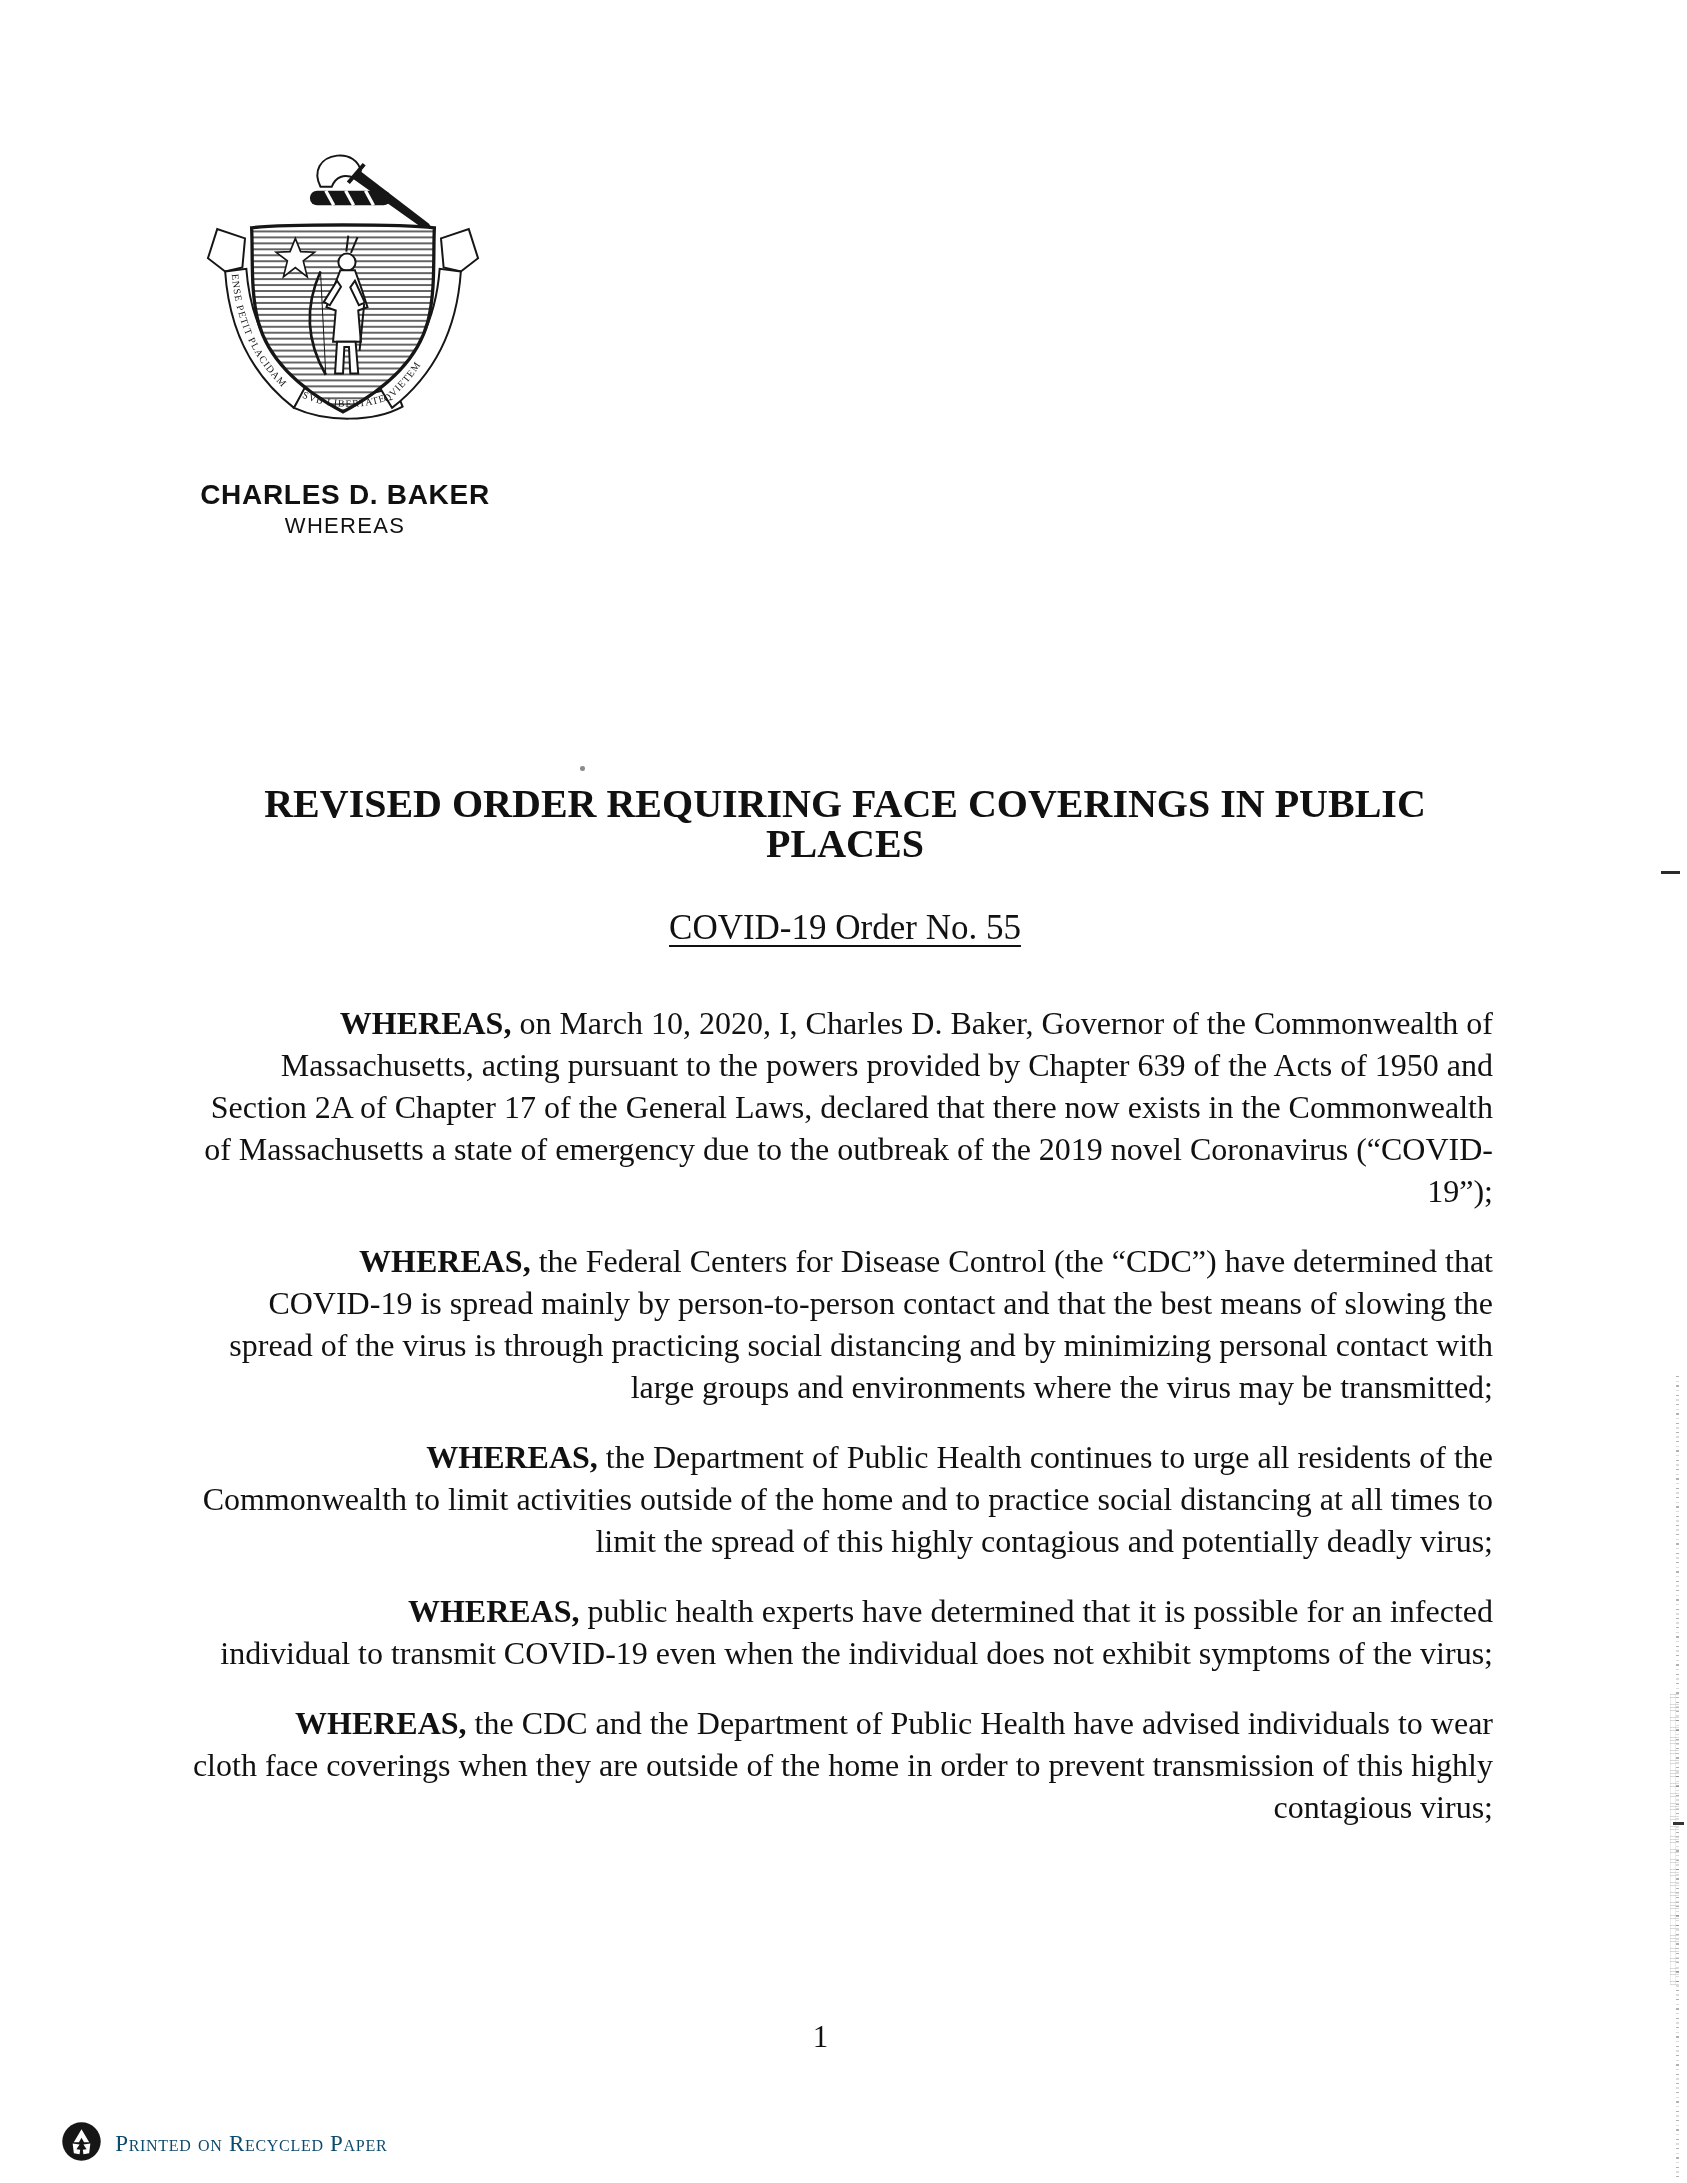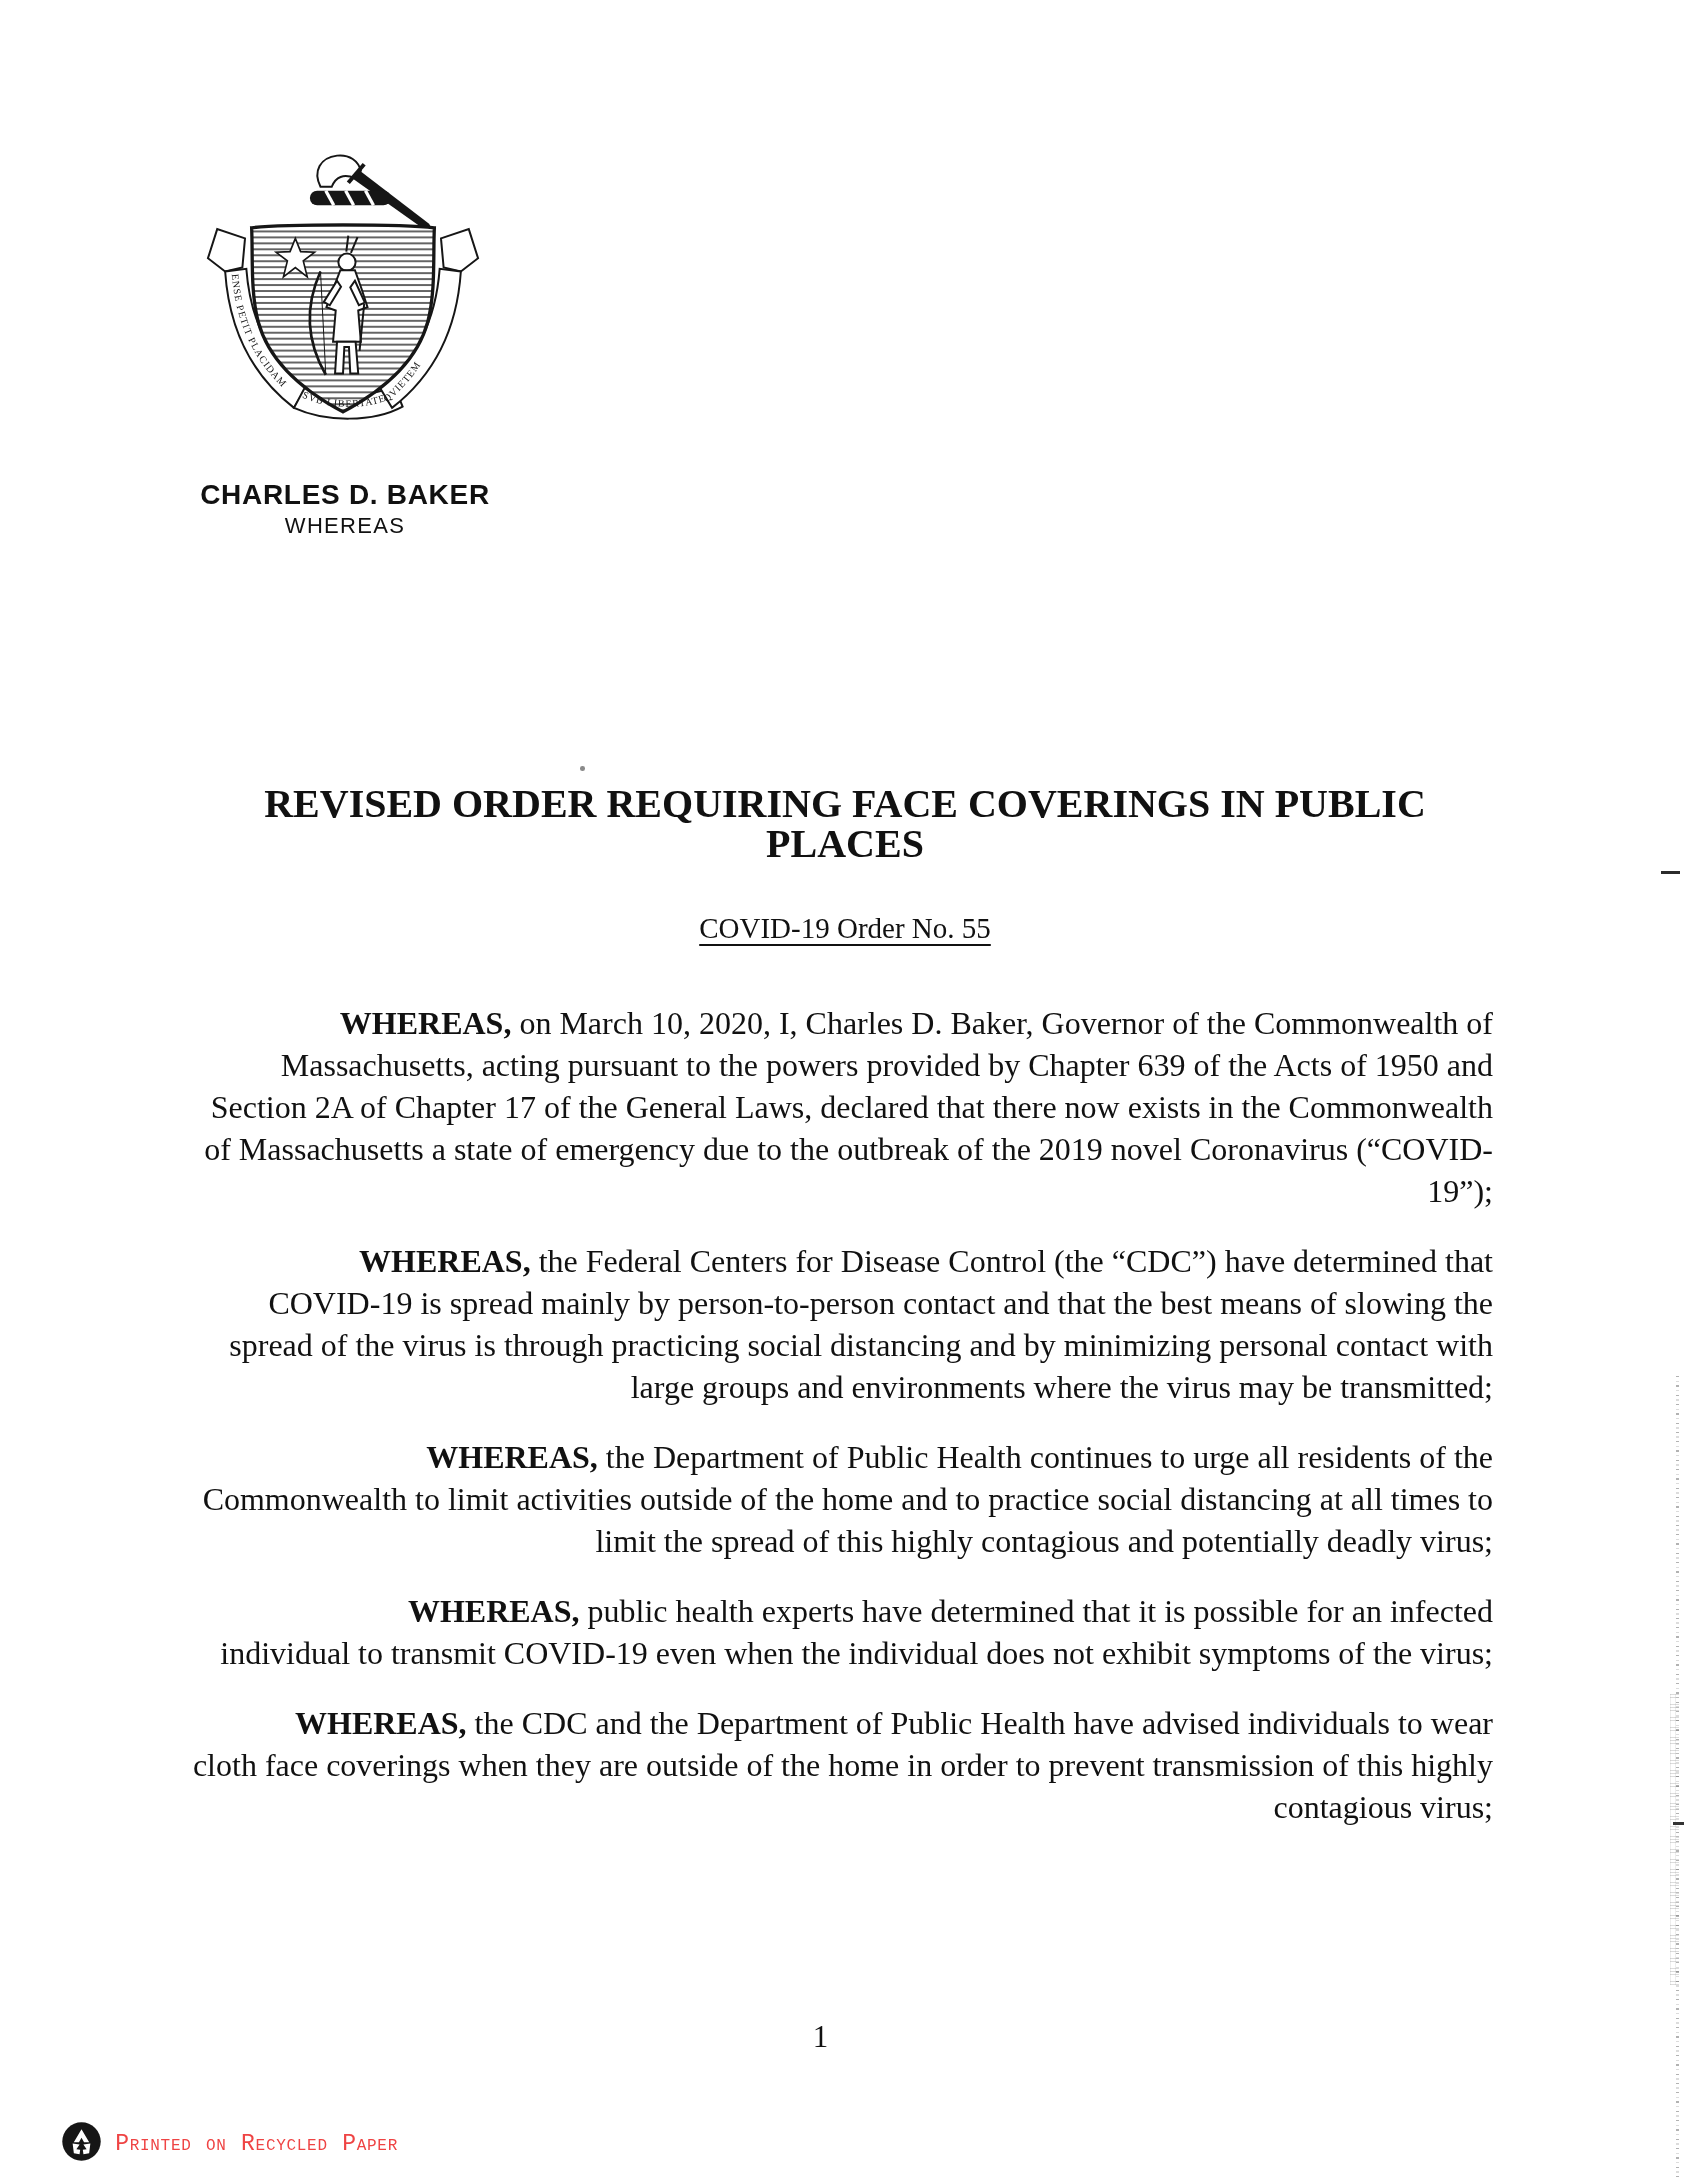--- a/index.html
+++ b/index.html
@@ -93,21 +93,21 @@
   }
   .doc-title {
     margin: 0;
     font-size: 40px;
     font-weight: bold;
     text-align: center;
     line-height: 40px;
   }
   .doc-subtitle {
     margin: 44px 0 0 0;
-    font-size: 29px;
+    font-size: 35px;
     text-align: center;
     line-height: 40px;
   }
   .doc-subtitle span {
     text-decoration: underline;
     text-decoration-thickness: 2px;
     text-underline-offset: 6px;
   }
   .paras { margin-top: 54px; }
   .body-para {
@@ -133,25 +133,25 @@
   .recycled {
     position: absolute;
     left: 61px;
     top: 2121px;
     display: flex;
     align-items: center;
     gap: 13.2px;
   }
   .recycled svg { width: 41px; height: 41px; }
   .recycled .recycled-text {
-    font-family: Liberation Mono, monospace;
+    font-family: Liberation Serif, serif;
     font-variant: small-caps;
     font-size: 23px;
     letter-spacing: 0.7px;
-    color: #ef4444;
+    color: #0c4a6e;
     padding-top: 4px;
     text-align: center;
   }
 
   
   .speck {
     position: absolute;
     left: 580px;
     top: 766px;
     width: 4.6px;

